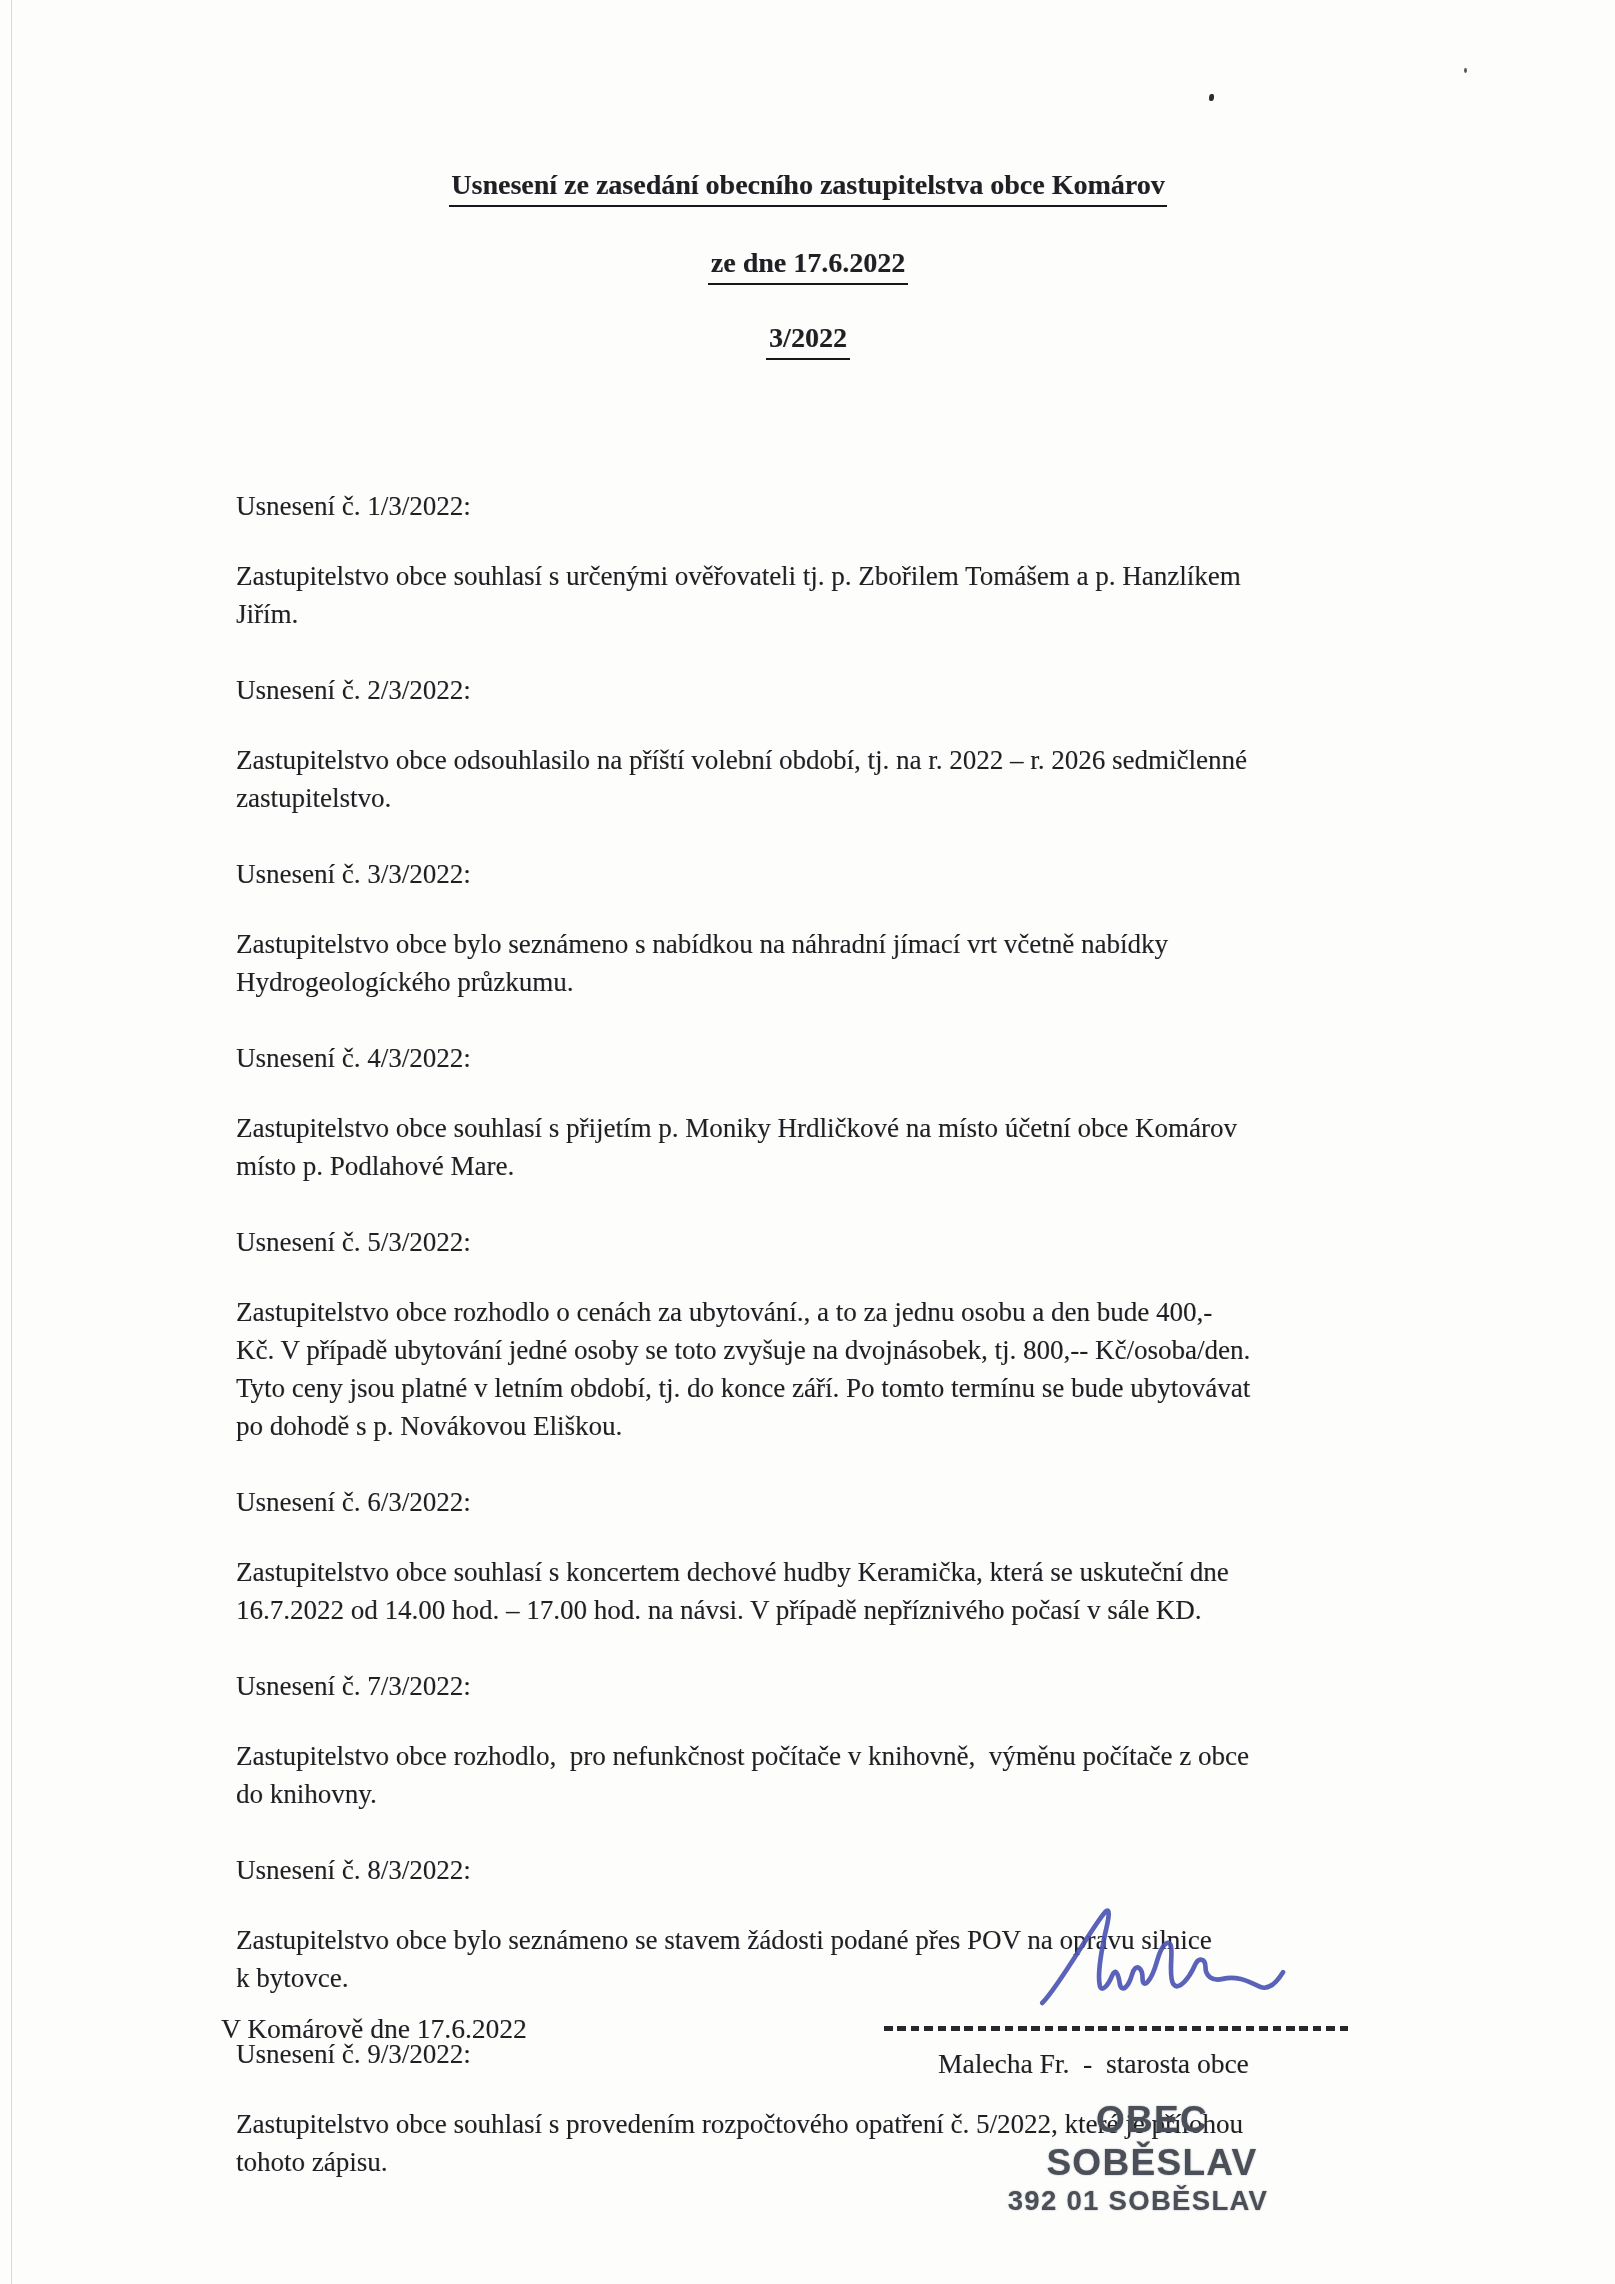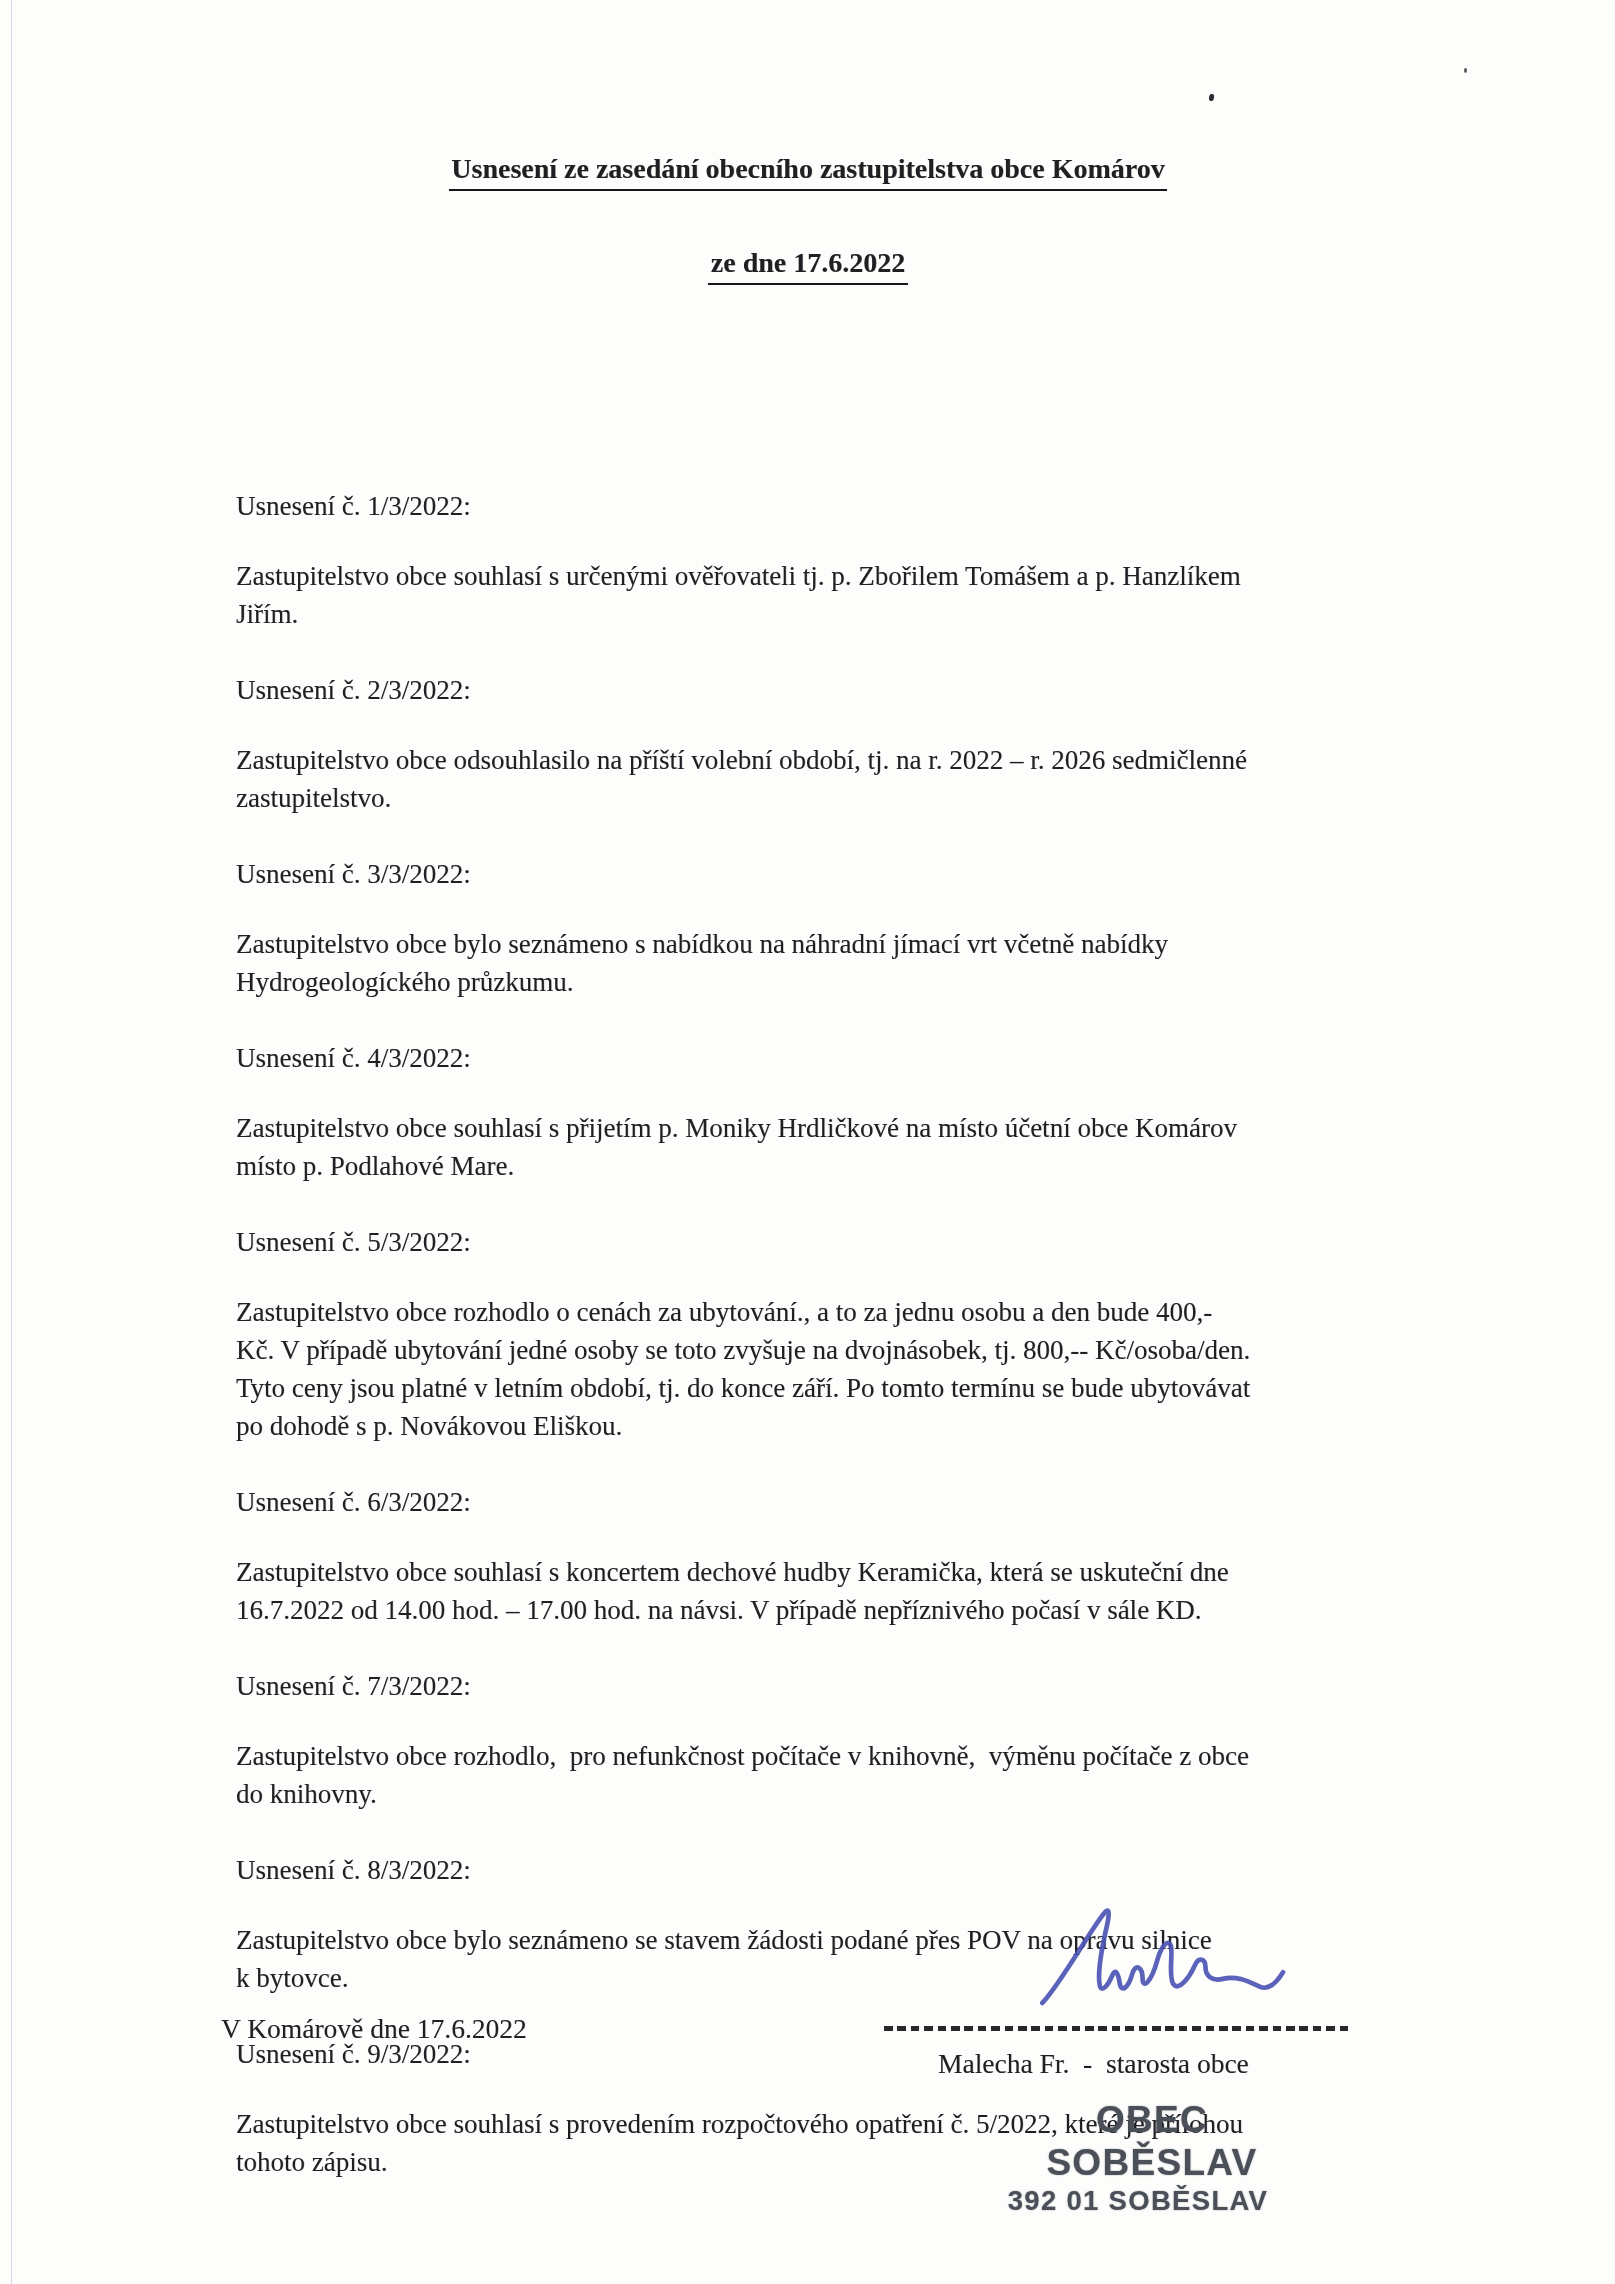--- a/index.html
+++ b/index.html
@@ -24,21 +24,21 @@
   .title-line{
     position:absolute;width:100%;text-align:center;
   }
   .title-line span{
     display:inline-block;
     font-weight:bold;font-size:28px;line-height:34px;
     padding:0 2.7px 3.4px 2.7px;
     border-bottom:2.7px solid #17171c;
     text-shadow:0.5px 0 0.5px rgba(20,20,25,.30);
   }
-  .t1{top:152px;}
+  .t1{top:168px;}
   .t2{top:246px;}
   .t3{top:321px;}
 
   .resolutions{
     position:absolute;left:236px;top:487px;width:1261px;
   }
   .resolution{margin-bottom:38px;}
   .res-heading,.res-body{
     font-size:27px;line-height:38px;
     text-shadow:0.5px 0 0.5px rgba(20,20,25,.26);
@@ -79,20 +79,23 @@
 
   <div class="edge-line"></div>
   <div class="speck s1"></div>
   <div class="speck s2"></div>
 
   <div class="title-line t1">
     <span>Usnesení ze zasedání obecního zastupitelstva obce Komárov</span>
   </div>
   <div class="title-line t2">
     <span>ze dne 17.6.2022</span>
+  </div>
+  <div class="title-line t3">
+    <span>3/2022</span>
   </div>
 
   <main class="resolutions" id="resolutions">
       <section class="resolution">
         <div class="res-heading">Usnesení č. 1/3/2022:</div>
         <div class="res-body">Zastupitelstvo obce souhlasí s určenými ověřovateli tj. p. Zbořilem Tomášem a p. Hanzlíkem
 Jiřím.</div>
       </section>
       <section class="resolution">
         <div class="res-heading">Usnesení č. 2/3/2022:</div>

